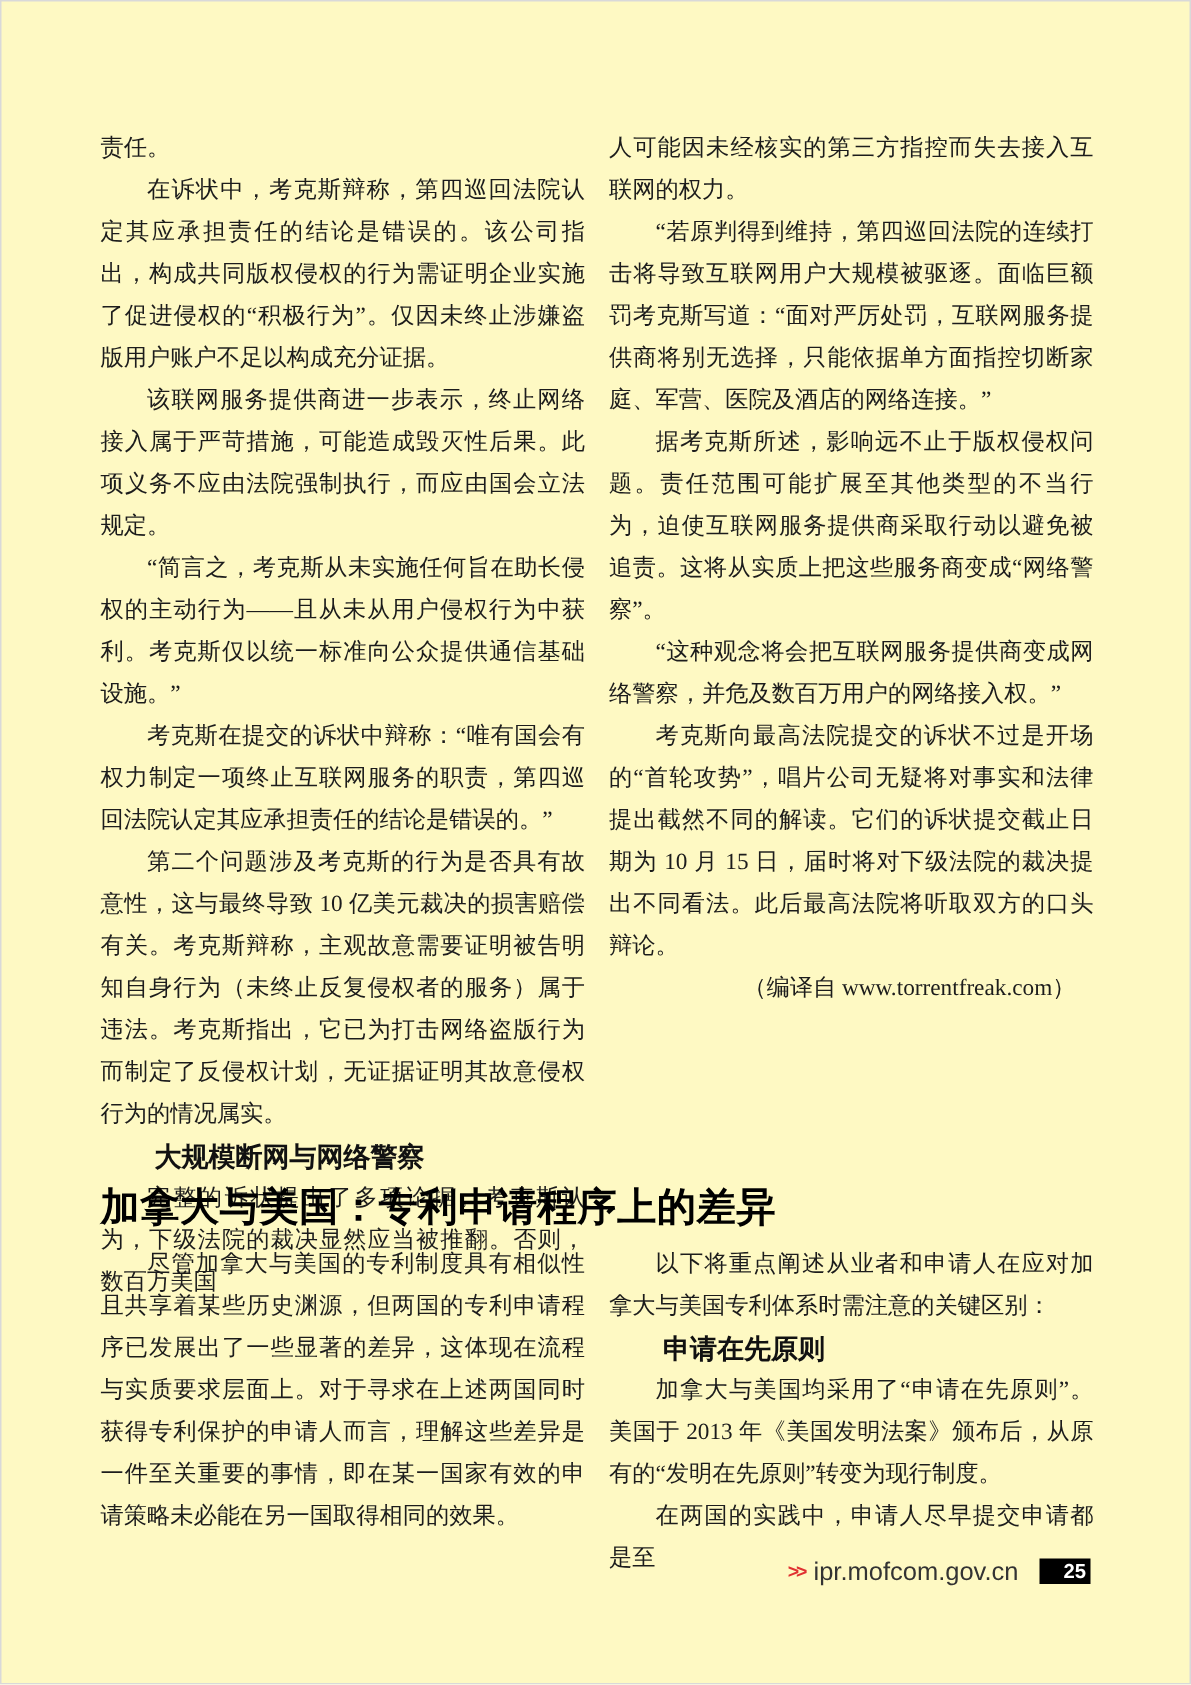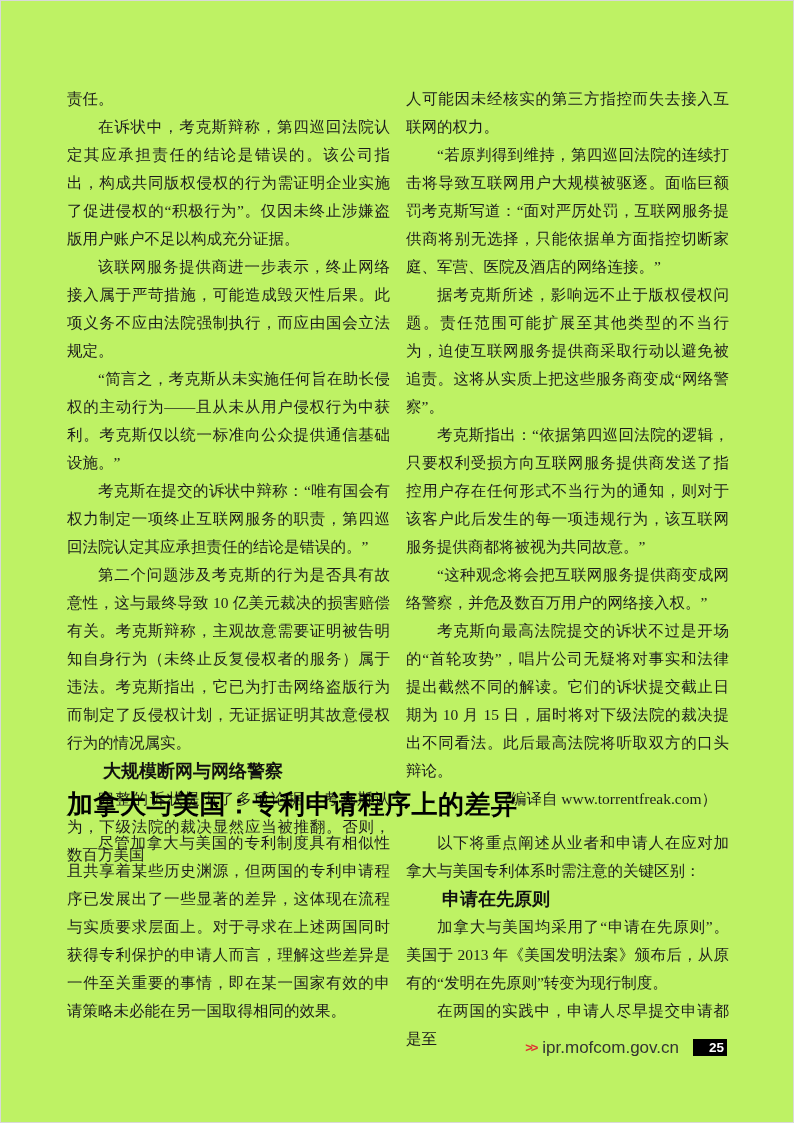--- a/index.html
+++ b/index.html
@@ -1,21 +1,21 @@
 <!DOCTYPE html>
 <html lang="zh"><head>
 <meta charset="utf-8">
 <style>
   * { box-sizing: border-box; }
   html, body { margin: 0; padding: 0; background: #ffffff; }
   .page {
     position: relative;
     width: 794px;
     height: 1123px;
-    background: #bef264;
+    background: #fef9c3;
     border: 1px solid #d9d9d9;
     overflow: hidden;
     font-family: "Liberation Serif", "DejaVu Serif", serif;
     color: #1c1c1c;
   }
   .article {
     position: absolute;
     left: 66px;
     width: 662px;
     display: flex;
@@ -110,21 +110,20 @@
       <p>“简言之，考克斯从未实施任何旨在助长侵权的主动行为——且从未从用户侵权行为中获利。考克斯仅以统一标准向公众提供通信基础设施。”</p>
       <p>考克斯在提交的诉状中辩称：“唯有国会有权力制定一项终止互联网服务的职责，第四巡回法院认定其应承担责任的结论是错误的。”</p>
       <p>第二个问题涉及考克斯的行为是否具有故意性，这与最终导致 10 亿美元裁决的损害赔偿有关。考克斯辩称，主观故意需要证明被告明知自身行为（未终止反复侵权者的服务）属于违法。考克斯指出，它已为打击网络盗版行为而制定了反侵权计划，无证据证明其故意侵权行为的情况属实。</p>
       <h3 class="subhead">大规模断网与网络警察</h3>
       <p>完整的诉状提出了多项论据。考克斯认为，下级法院的裁决显然应当被推翻。否则，数百万美国</p>
     </div>
     <div class="col">
       <p class="noindent">人可能因未经核实的第三方指控而失去接入互联网的权力。</p>
       <p>“若原判得到维持，第四巡回法院的连续打击将导致互联网用户大规模被驱逐。面临巨额罚考克斯写道：“面对严厉处罚，互联网服务提供商将别无选择，只能依据单方面指控切断家庭、军营、医院及酒店的网络连接。”</p>
       <p>据考克斯所述，影响远不止于版权侵权问题。责任范围可能扩展至其他类型的不当行为，迫使互联网服务提供商采取行动以避免被追责。这将从实质上把这些服务商变成“网络警察”。</p>
-      <p>考克斯指出：“依据第四巡回法院的逻辑，只要权利受损方向互联网服务提供商发送了指控用户存在任何形式不当行为的通知，则对于该客户此后发生的每一项违规行为，该互联网服务提供商都将被视为共同故意。”</p>
       <p>“这种观念将会把互联网服务提供商变成网络警察，并危及数百万用户的网络接入权。”</p>
       <p>考克斯向最高法院提交的诉状不过是开场的“首轮攻势”，唱片公司无疑将对事实和法律提出截然不同的解读。它们的诉状提交截止日期为 10 月 15 日，届时将对下级法院的裁决提出不同看法。此后最高法院将听取双方的口头辩论。</p>
       <p class="attribution">（编译自 www.torrentfreak.com）</p>
     </div>
   </section>
 
   <h1 class="section-title">加拿大与美国：专利申请程序上的差异</h1>
 
   <section class="article article-2">
     <div class="col">

